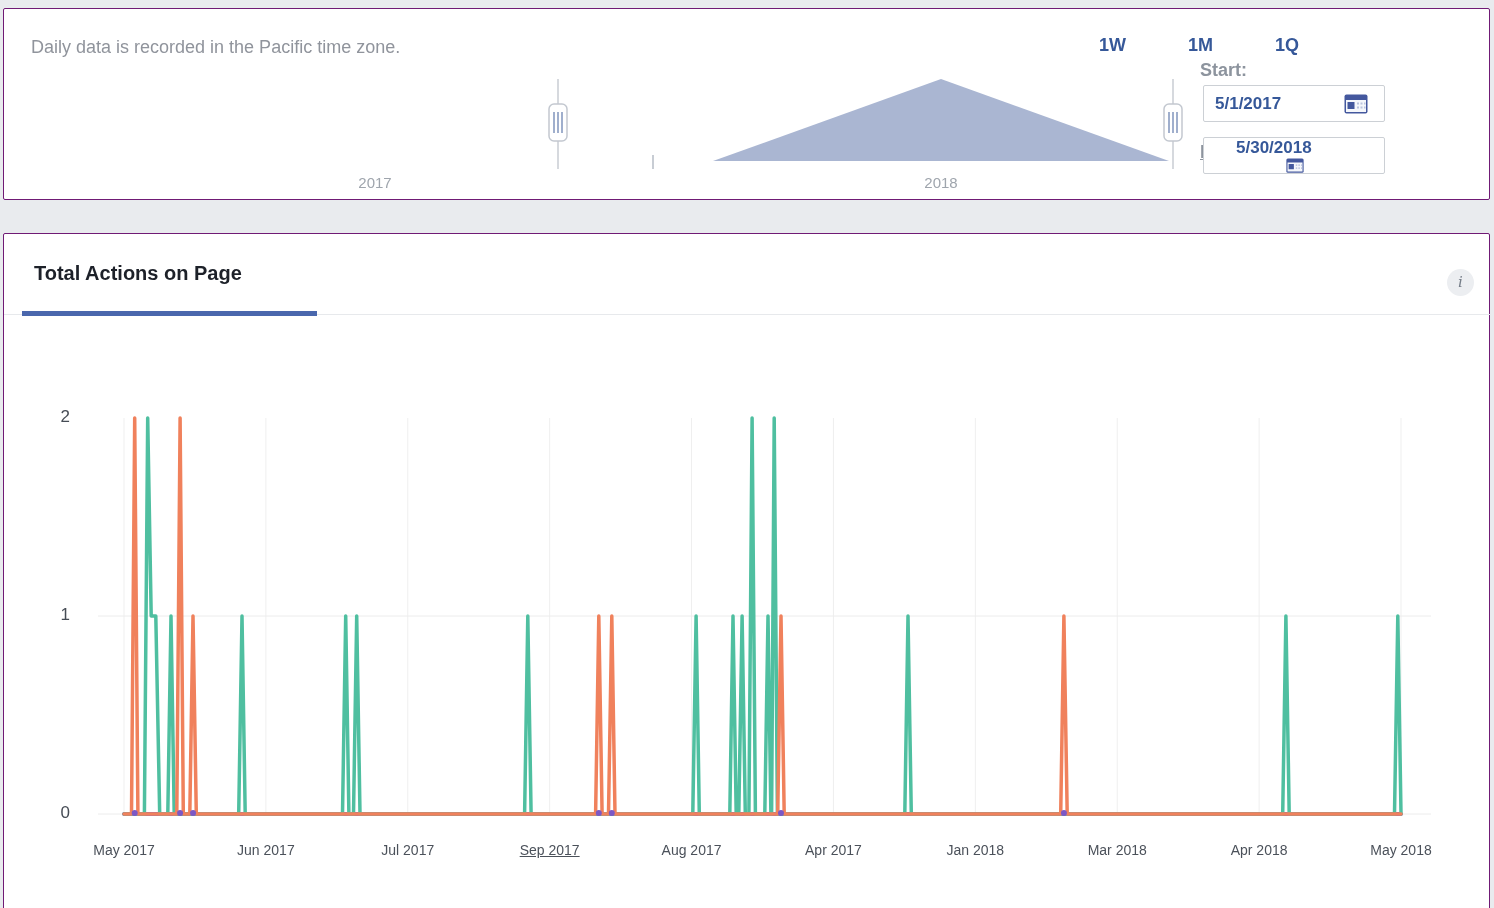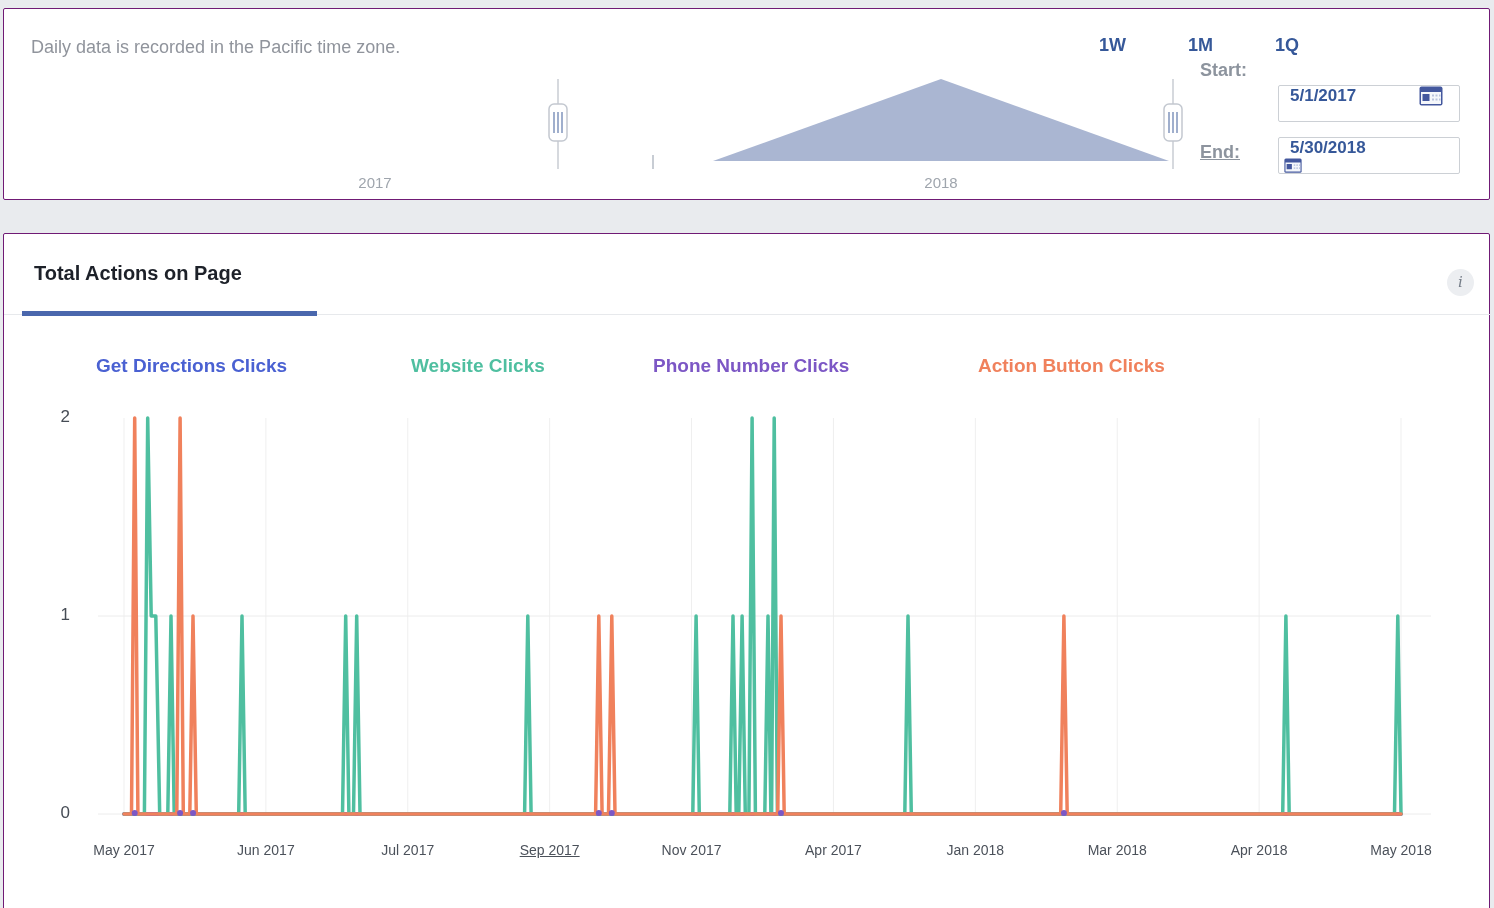--- a/index.html
+++ b/index.html
@@ -12,21 +12,21 @@
   .quick-ranges { position:absolute; left:1048px; top:26px; display:flex; gap:15px; font-size:18px; font-weight:bold; color:#365899; }
   .quick-ranges span { cursor:pointer;margin-left:47px; }
   .tl-svg { position:absolute; left:0; top:0; }
   .year-label { position:absolute; top:165px; font-size:15px; color:#9fa5ad; }
   #year-2017 { left:348px; width:46px; text-align:center; }
   #year-2018 { left:914px; width:46px; text-align:center; }
 
   .range-label { position:absolute; left:1196px; font-size:18px; font-weight:bold; color:#8d949e; }
   #start-label { top:51px; }
   #end-label { top:133px;text-decoration:underline; }
-  .date-input-wrap { position:absolute; left:1274px; width:182px; height:37px; border:1px solid #ccd0d5; border-radius:2px; background:#fff; display:flex; align-items:flex-start; }
+  .date-input-wrap { position:absolute; left:1199px; width:182px; height:37px; border:1px solid #ccd0d5; border-radius:2px; background:#fff; display:flex; align-items:center; }
   #start-input-wrap { top:76px; }
   #end-input-wrap { top:128px;flex-direction:column; }
   .date-input { border:none; outline:none; width:138px; padding-left:11px; font-family:"Liberation Sans", sans-serif; font-size:17px; font-weight:bold; color:#365899; background:transparent; }
   .cal-icon { margin-left:2px; cursor:pointer; }
 
   .panel-title { position:absolute; left:30px; top:28px; font-size:20px; font-weight:bold; color:#1d2129; }
   .tab-underline { position:absolute; left:18px; top:77px; width:295px; height:5px; background:#4a67ad; z-index:2; }
   .panel-divider { position:absolute; left:0; top:80px; width:1487px; height:1px; background:#e7e9ec; }
   .info-btn { position:absolute; left:1443px; top:35px; width:27px; height:27px; border-radius:50%; background:#eceef1; border:none; color:#767e89; font-family:"DejaVu Serif", serif; font-style:italic; font-size:15px; cursor:pointer; line-height:27px; text-align:center; }
 
@@ -106,26 +106,20 @@
     </svg>
   </div>
 </div>
 
 <div class="card" id="main-card">
   <div class="panel-title">Total Actions on Page</div>
   <div class="tab-underline"></div>
   <div class="panel-divider"></div>
   <button class="info-btn">i</button>
 
-  <div id="legend">
-      <div class="legend-item" style="left: 92px; color: rgb(74, 97, 210);">Get Directions Clicks</div>
-      <div class="legend-item" style="left: 407px; color: rgb(79, 191, 160);">Website Clicks</div>
-      <div class="legend-item" style="left: 649px; color: rgb(124, 87, 197);">Phone Number Clicks</div>
-      <div class="legend-item" style="left: 974px; color: rgb(240, 129, 92);">Action Button Clicks</div>
-    </div>
 
   <div id="chart-area">
     <svg id="chartSvg" width="1487" height="680" viewBox="0 0 1487 680">
         <line x1="120" y1="184" x2="120" y2="580" stroke="#efefef" stroke-width="1"></line>
         <line x1="261.8888888888889" y1="184" x2="261.8888888888889" y2="580" stroke="#efefef" stroke-width="1"></line>
         <line x1="403.77777777777777" y1="184" x2="403.77777777777777" y2="580" stroke="#efefef" stroke-width="1"></line>
         <line x1="545.6666666666667" y1="184" x2="545.6666666666667" y2="580" stroke="#efefef" stroke-width="1"></line>
         <line x1="687.5555555555555" y1="184" x2="687.5555555555555" y2="580" stroke="#efefef" stroke-width="1"></line>
         <line x1="829.4444444444445" y1="184" x2="829.4444444444445" y2="580" stroke="#efefef" stroke-width="1"></line>
         <line x1="971.3333333333334" y1="184" x2="971.3333333333334" y2="580" stroke="#efefef" stroke-width="1"></line>
@@ -149,21 +143,21 @@
     <div id="yAxis">
         <div class="ylab" style="top: 569px;">0</div>
         <div class="ylab" style="top: 371px;">1</div>
         <div class="ylab" style="top: 173px;">2</div>
       </div>
     <div id="xAxis">
         <div class="xlab" style="left: 75px;">May 2017</div>
         <div class="xlab" style="left: 216.889px;">Jun 2017</div>
         <div class="xlab" style="left: 358.778px;">Jul 2017</div>
         <div class="xlab" style="left: 500.667px; text-decoration: underline;">Sep 2017</div>
-        <div class="xlab" style="left: 642.556px;">Nov 2017</div>
+        <div class="xlab" style="left: 642.556px;">Aug 2017</div>
         <div class="xlab" style="left: 784.444px;">Apr 2017</div>
         <div class="xlab" style="left: 926.333px;">Jan 2018</div>
         <div class="xlab" style="left: 1068.22px;">Mar 2018</div>
         <div class="xlab" style="left: 1210.11px;">Apr 2018</div>
         <div class="xlab" style="left: 1352px;">May 2018</div>
       </div>
   </div>
 </div>
 
 </body></html>

